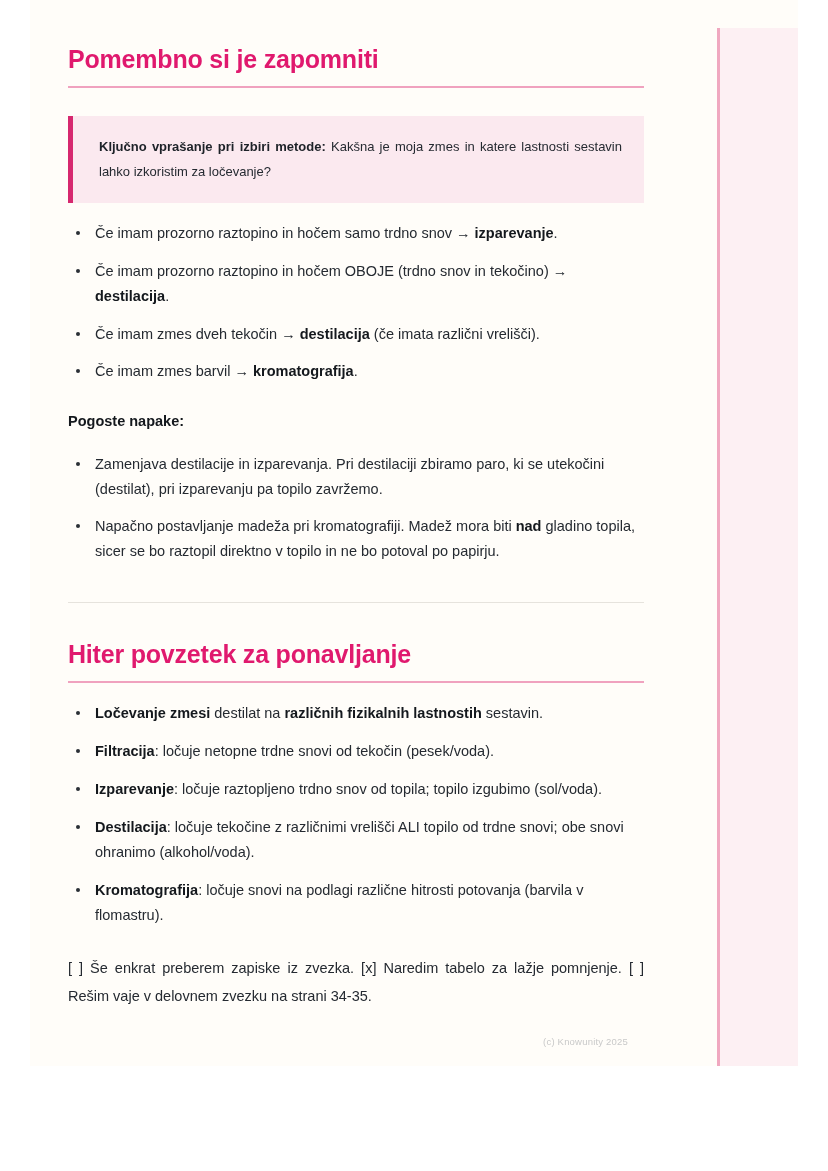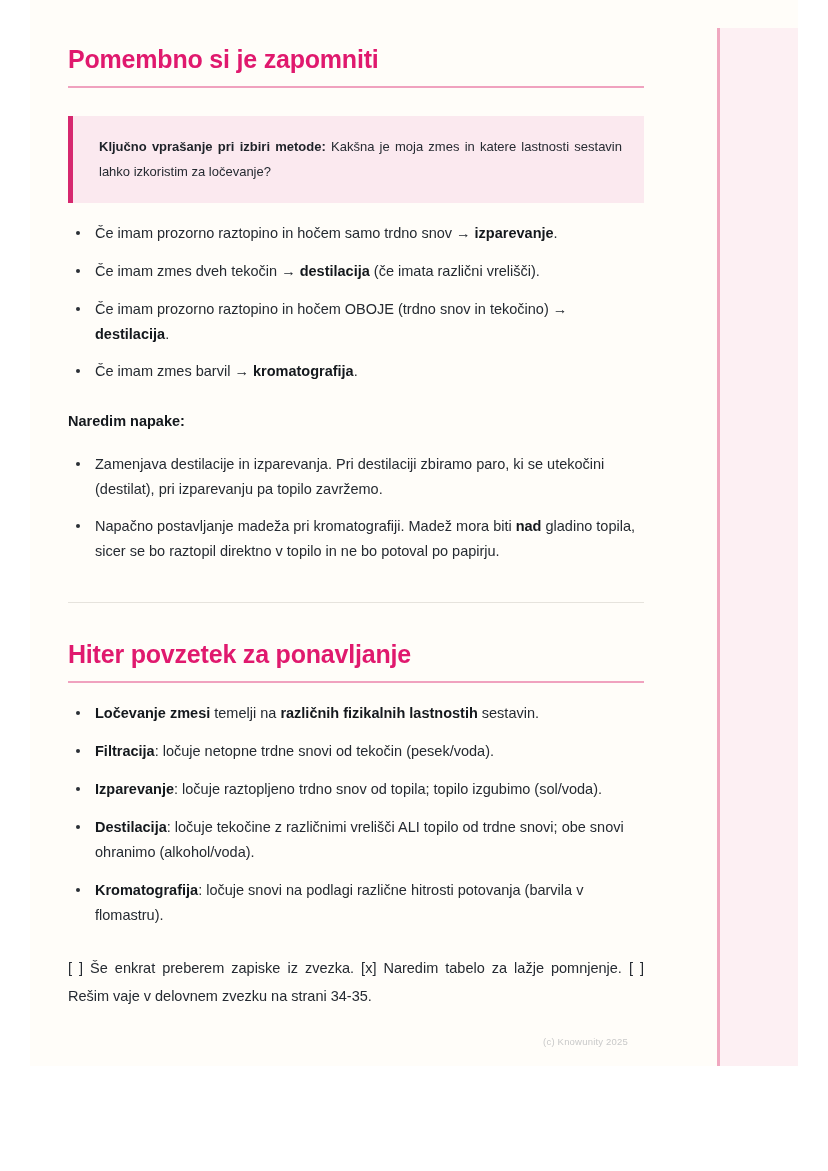--- a/index.html
+++ b/index.html
@@ -170,39 +170,39 @@
 
       <h1 class="section-title" style="margin-top:44px;">Pomembno si je zapomniti</h1>
       <div class="title-rule"></div>
 
       <div class="callout">
         <p><strong>Ključno vprašanje pri izbiri metode:</strong><span> Kakšna je moja zmes in katere lastnosti sestavin lahko izkoristim za ločevanje?</span></p>
       </div>
 
       <ul class="bullets">
         <li><span>Če imam prozorno raztopino in hočem samo trdno snov → </span><b>izparevanje</b><span>.</span></li>
+        <li><span>Če imam prozorno raztopino in hočem OBOJE (trdno snov in tekočino) → </span><b>destilacija</b><span>.</span></li>
         <li><span>Če imam zmes dveh tekočin → </span><b>destilacija</b><span> (če imata različni vrelišči).</span></li>
-        <li><span>Če imam prozorno raztopino in hočem OBOJE (trdno snov in tekočino) → </span><b>destilacija</b><span>.</span></li>
         <li><span>Če imam zmes barvil → </span><b>kromatografija</b><span>.</span></li>
       </ul>
 
-      <p class="subhead">Naredim napake:</p>
+      <p class="subhead">Pogoste napake:</p>
 
       <ul class="bullets">
         <li><span>Zamenjava destilacije in izparevanja. Pri destilaciji zbiramo paro, ki se utekočini (destilat), pri izparevanju pa topilo zavržemo.</span><b></b><span></span></li>
         <li><span>Napačno postavljanje madeža pri kromatografiji. Madež mora biti </span><b>nad</b><span> gladino topila, sicer se bo raztopil direktno v topilo in ne bo potoval po papirju.</span></li>
       </ul>
 
       <div class="divider"></div>
 
       <h1 class="section-title spacer-heading">Hiter povzetek za ponavljanje</h1>
       <div class="title-rule"></div>
 
       <ul class="bullets">
-        <li><b>Ločevanje zmesi</b><span> temelji na </span><b>različnih fizikalnih lastnostih</b><span> sestavin.</span></li>
+        <li><b>Ločevanje zmesi</b><span> destilat na </span><b>različnih fizikalnih lastnostih</b><span> sestavin.</span></li>
         <li><b>Filtracija</b><span>: ločuje netopne trdne snovi od tekočin (pesek/voda).</span><b></b><span></span></li>
         <li><b>Izparevanje</b><span>: ločuje raztopljeno trdno snov od topila; topilo izgubimo (sol/voda).</span><b></b><span></span></li>
         <li><b>Destilacija</b><span>: ločuje tekočine z različnimi vrelišči ALI topilo od trdne snovi; obe snovi ohranimo (alkohol/voda).</span><b></b><span></span></li>
         <li><b>Kromatografija</b><span>: ločuje snovi na podlagi različne hitrosti potovanja (barvila v flomastru).</span><b></b><span></span></li>
       </ul>
 
       <p class="justified-note">[ ] Še enkrat preberem zapiske iz zvezka. [x] Naredim tabelo za lažje pomnjenje. [ ] Rešim vaje v delovnem zvezku na strani 34-35.</p>
 
     </div>
   </div>

